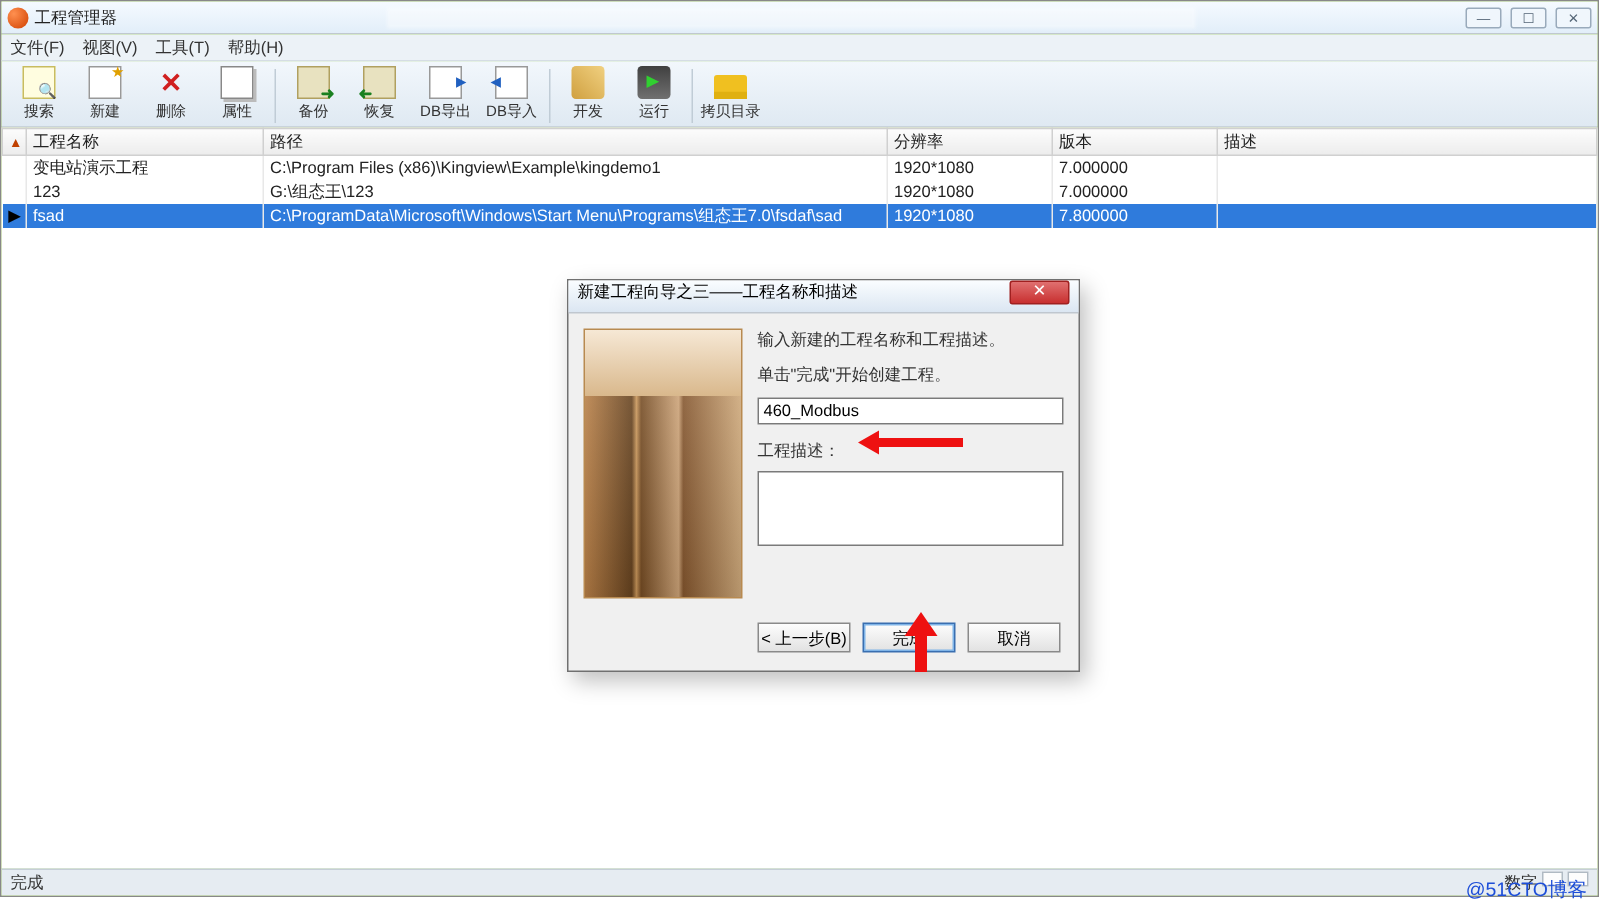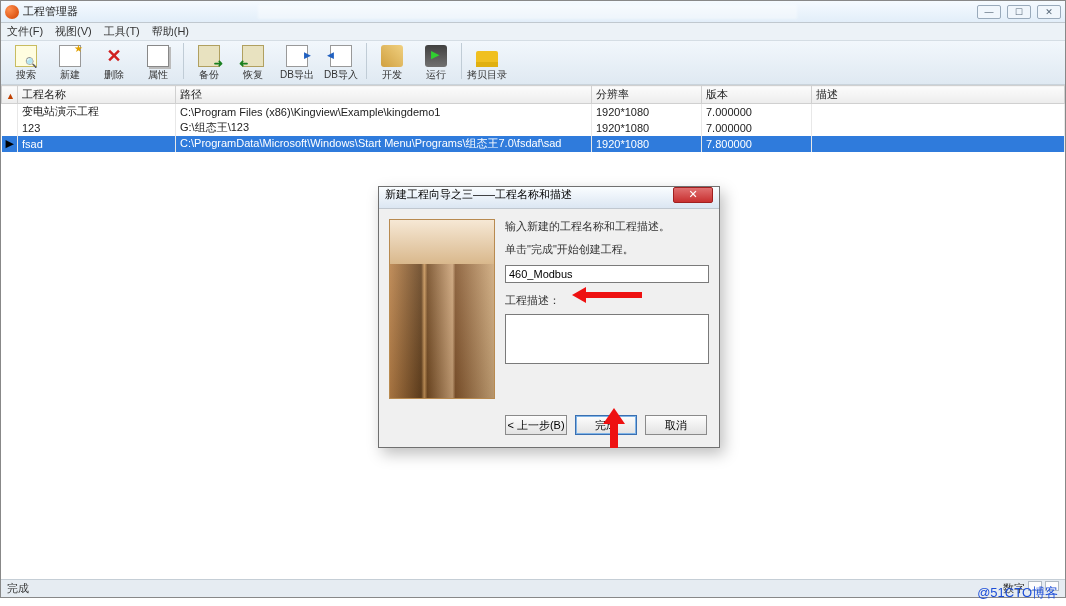--- a/index.html
+++ b/index.html
@@ -10,21 +10,21 @@
     .titlebar { height: 22px; background: linear-gradient(#f5faff, #e2eef9); display: flex; align-items: center; padding: 0 4px; border-bottom: 1px solid #c0c8cf; }
     .title-icon { width: 14px; height: 14px; background: radial-gradient(circle at 30% 30%, #ff9050, #d04000); border-radius: 50%; margin-right: 4px; }
     .title-text { flex: 0 0 auto; font-size: 11px; color: #222; }
     .title-blank { flex: 1; height: 14px; margin: 0 180px; background: #fefefe; filter: blur(1px); opacity: .4; }
     .title-ctrls { display: flex; gap: 6px; }
     .title-ctrl { width: 24px; height: 14px; border: 1px solid #9ab; background: #f0f6fc; border-radius: 2px; font-size: 9px; text-align: center; line-height: 12px; color: #567; }
     
     .menubar { height: 18px; background: #ecf2f7; display: flex; align-items: center; padding: 0 6px; gap: 12px; border-bottom: 1px solid #d5dde4; font-size: 11px; color: #333; }
     .menu-item { cursor: default; }
     
-    .toolbar { height: 44px; background: linear-gradient(#f2f7fc, #dfe9f2); border-bottom: 1px solid #c9d3db; display: flex; align-items: flex-start; padding: 2px 4px; gap: 2px; }
+    .toolbar { height: 44px; background: linear-gradient(#f2f7fc, #dfe9f2); border-bottom: 1px solid #c9d3db; display: flex; align-items: flex-end; padding: 2px 4px; gap: 2px; }
     .tool-btn { width: 42px; height: 40px; display: flex; flex-direction: column; align-items: center; justify-content: center; gap: 1px; cursor: default; border: 1px solid transparent; border-radius: 2px; }
     .tool-icon { width: 22px; height: 22px; display: flex; align-items: center; justify-content: center; }
     .tool-label { font-size: 10px; color: #333; }
     .sep { width: 1px; height: 36px; background: #c0ccd6; margin: 0 2px; }
     
     .ico-search { background: #fffde0; border: 1px solid #c8bc60; position: relative; }
     .ico-search::after { content: "🔍"; position: absolute; font-size: 10px; right: -2px; bottom: -2px; }
     .ico-new { background: #fff; border: 1px solid #999; position: relative; }
     .ico-new::after { content: "★"; color: #e0a000; position: absolute; top: -3px; right: -3px; font-size: 10px; }
     .ico-del { position: relative; }

